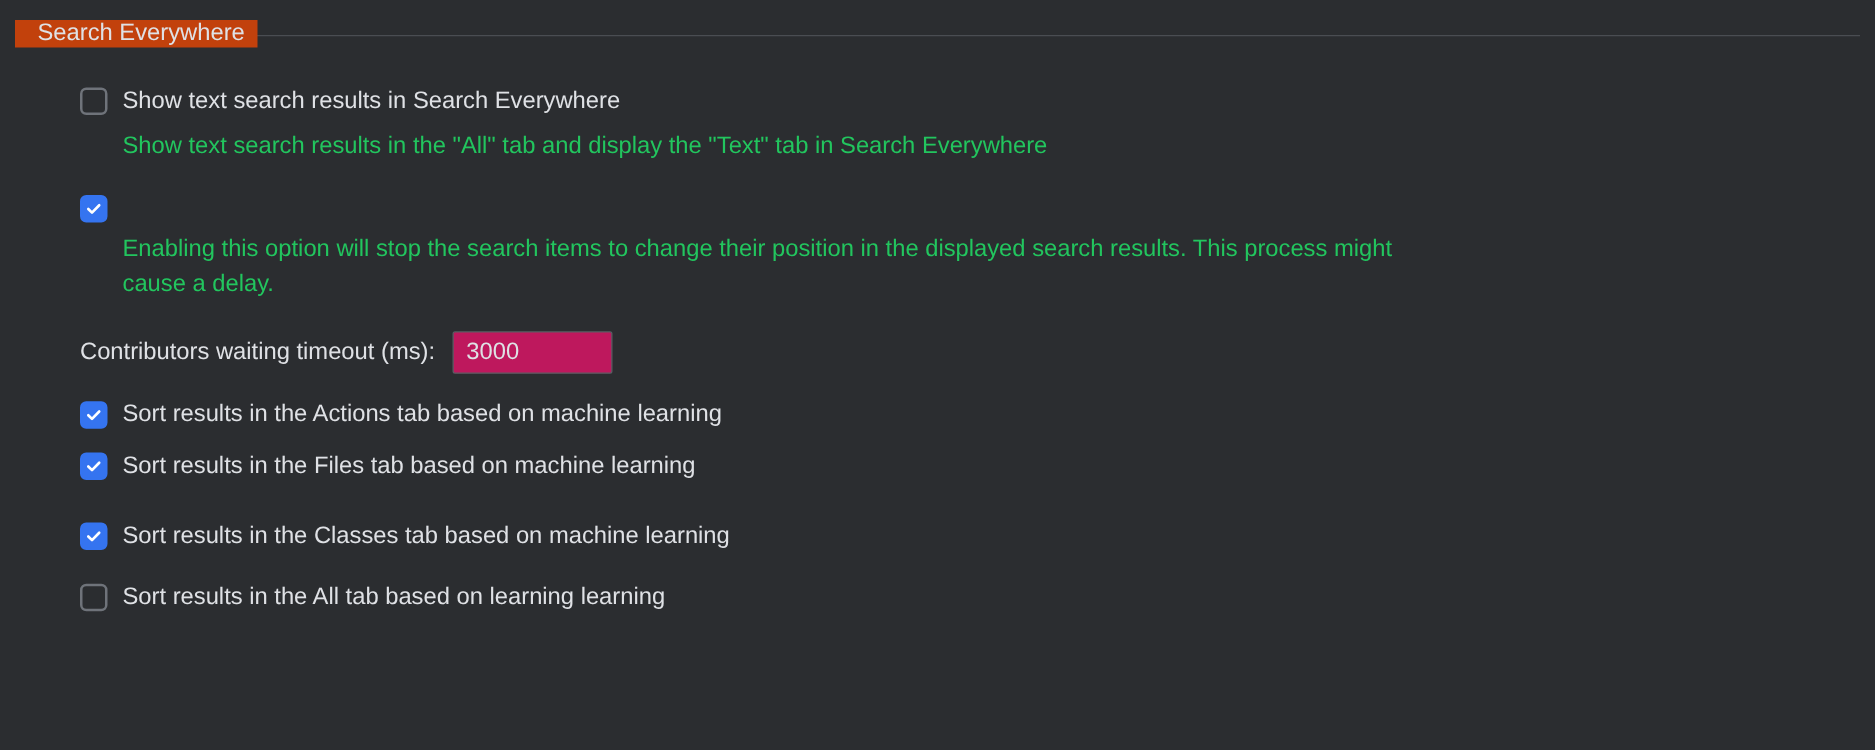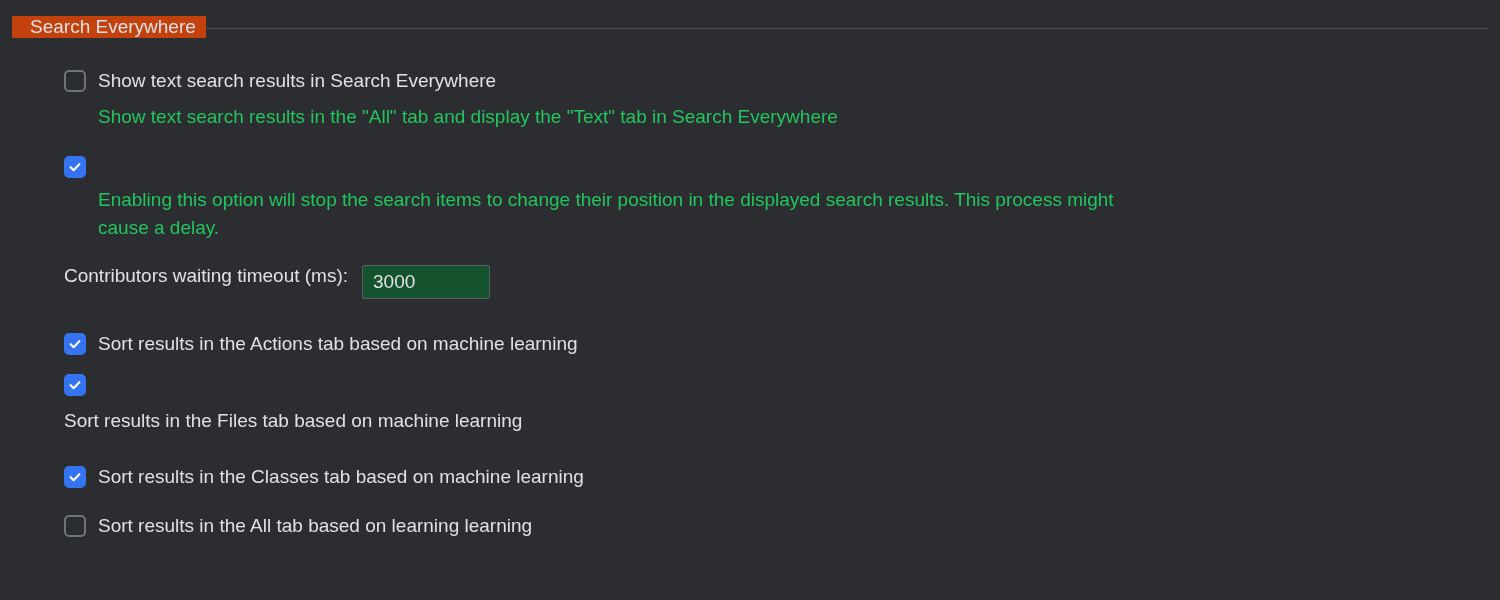--- a/index.html
+++ b/index.html
@@ -76,28 +76,29 @@
     }
     .description {
       color: #22c55e;
       font-size: 19px;
       line-height: 1.45;
       margin: 6px 0 24px 34px;
       max-width: 1055px;
     }
     .field-row {
       display: flex;
+      align-items: center;
       gap: 14px;
-      margin: 0 0 32px 0;
+      margin: 0 0 20px 0;
     }
     .field-label {
       color: #dfe1e5;
     }
     .text-input {
-      background: #14532d;
+      background: #be185d;
       border: 1px solid #5a5d63;
       color: #dfe1e5;
       font-size: 19px;
       padding: 5px 10px;
       width: 128px;
       font-family: inherit;
       border-radius: 2px;
     }
     .option-block {
       margin-bottom: 28px;
@@ -137,21 +138,21 @@
 
     <div class="row option-block no-desc" style="margin-bottom:14px;">
       <div class="checkbox checked">
         <svg viewBox="0 0 16 16">
             <path fill="none" stroke="#fff" stroke-width="2.4" stroke-linecap="round" stroke-linejoin="round" d="M3 8.2 L6.4 11.6 L13 4.8"></path>
           </svg>
       </div>
       <span class="label">Sort results in the Actions tab based on machine learning</span>
     </div>
 
-    <div class="row option-block no-desc" style="margin-bottom:30px;flex-direction:column;">
+    <div class="row option-block no-desc" style="margin-bottom:30px;">
       <div class="checkbox checked">
         <svg viewBox="0 0 16 16">
             <path fill="none" stroke="#fff" stroke-width="2.4" stroke-linecap="round" stroke-linejoin="round" d="M3 8.2 L6.4 11.6 L13 4.8"></path>
           </svg>
       </div>
       <span class="label">Sort results in the Files tab based on machine learning</span>
     </div>
 
     <div class="row option-block no-desc" style="margin-bottom:22px;">
       <div class="checkbox checked">

